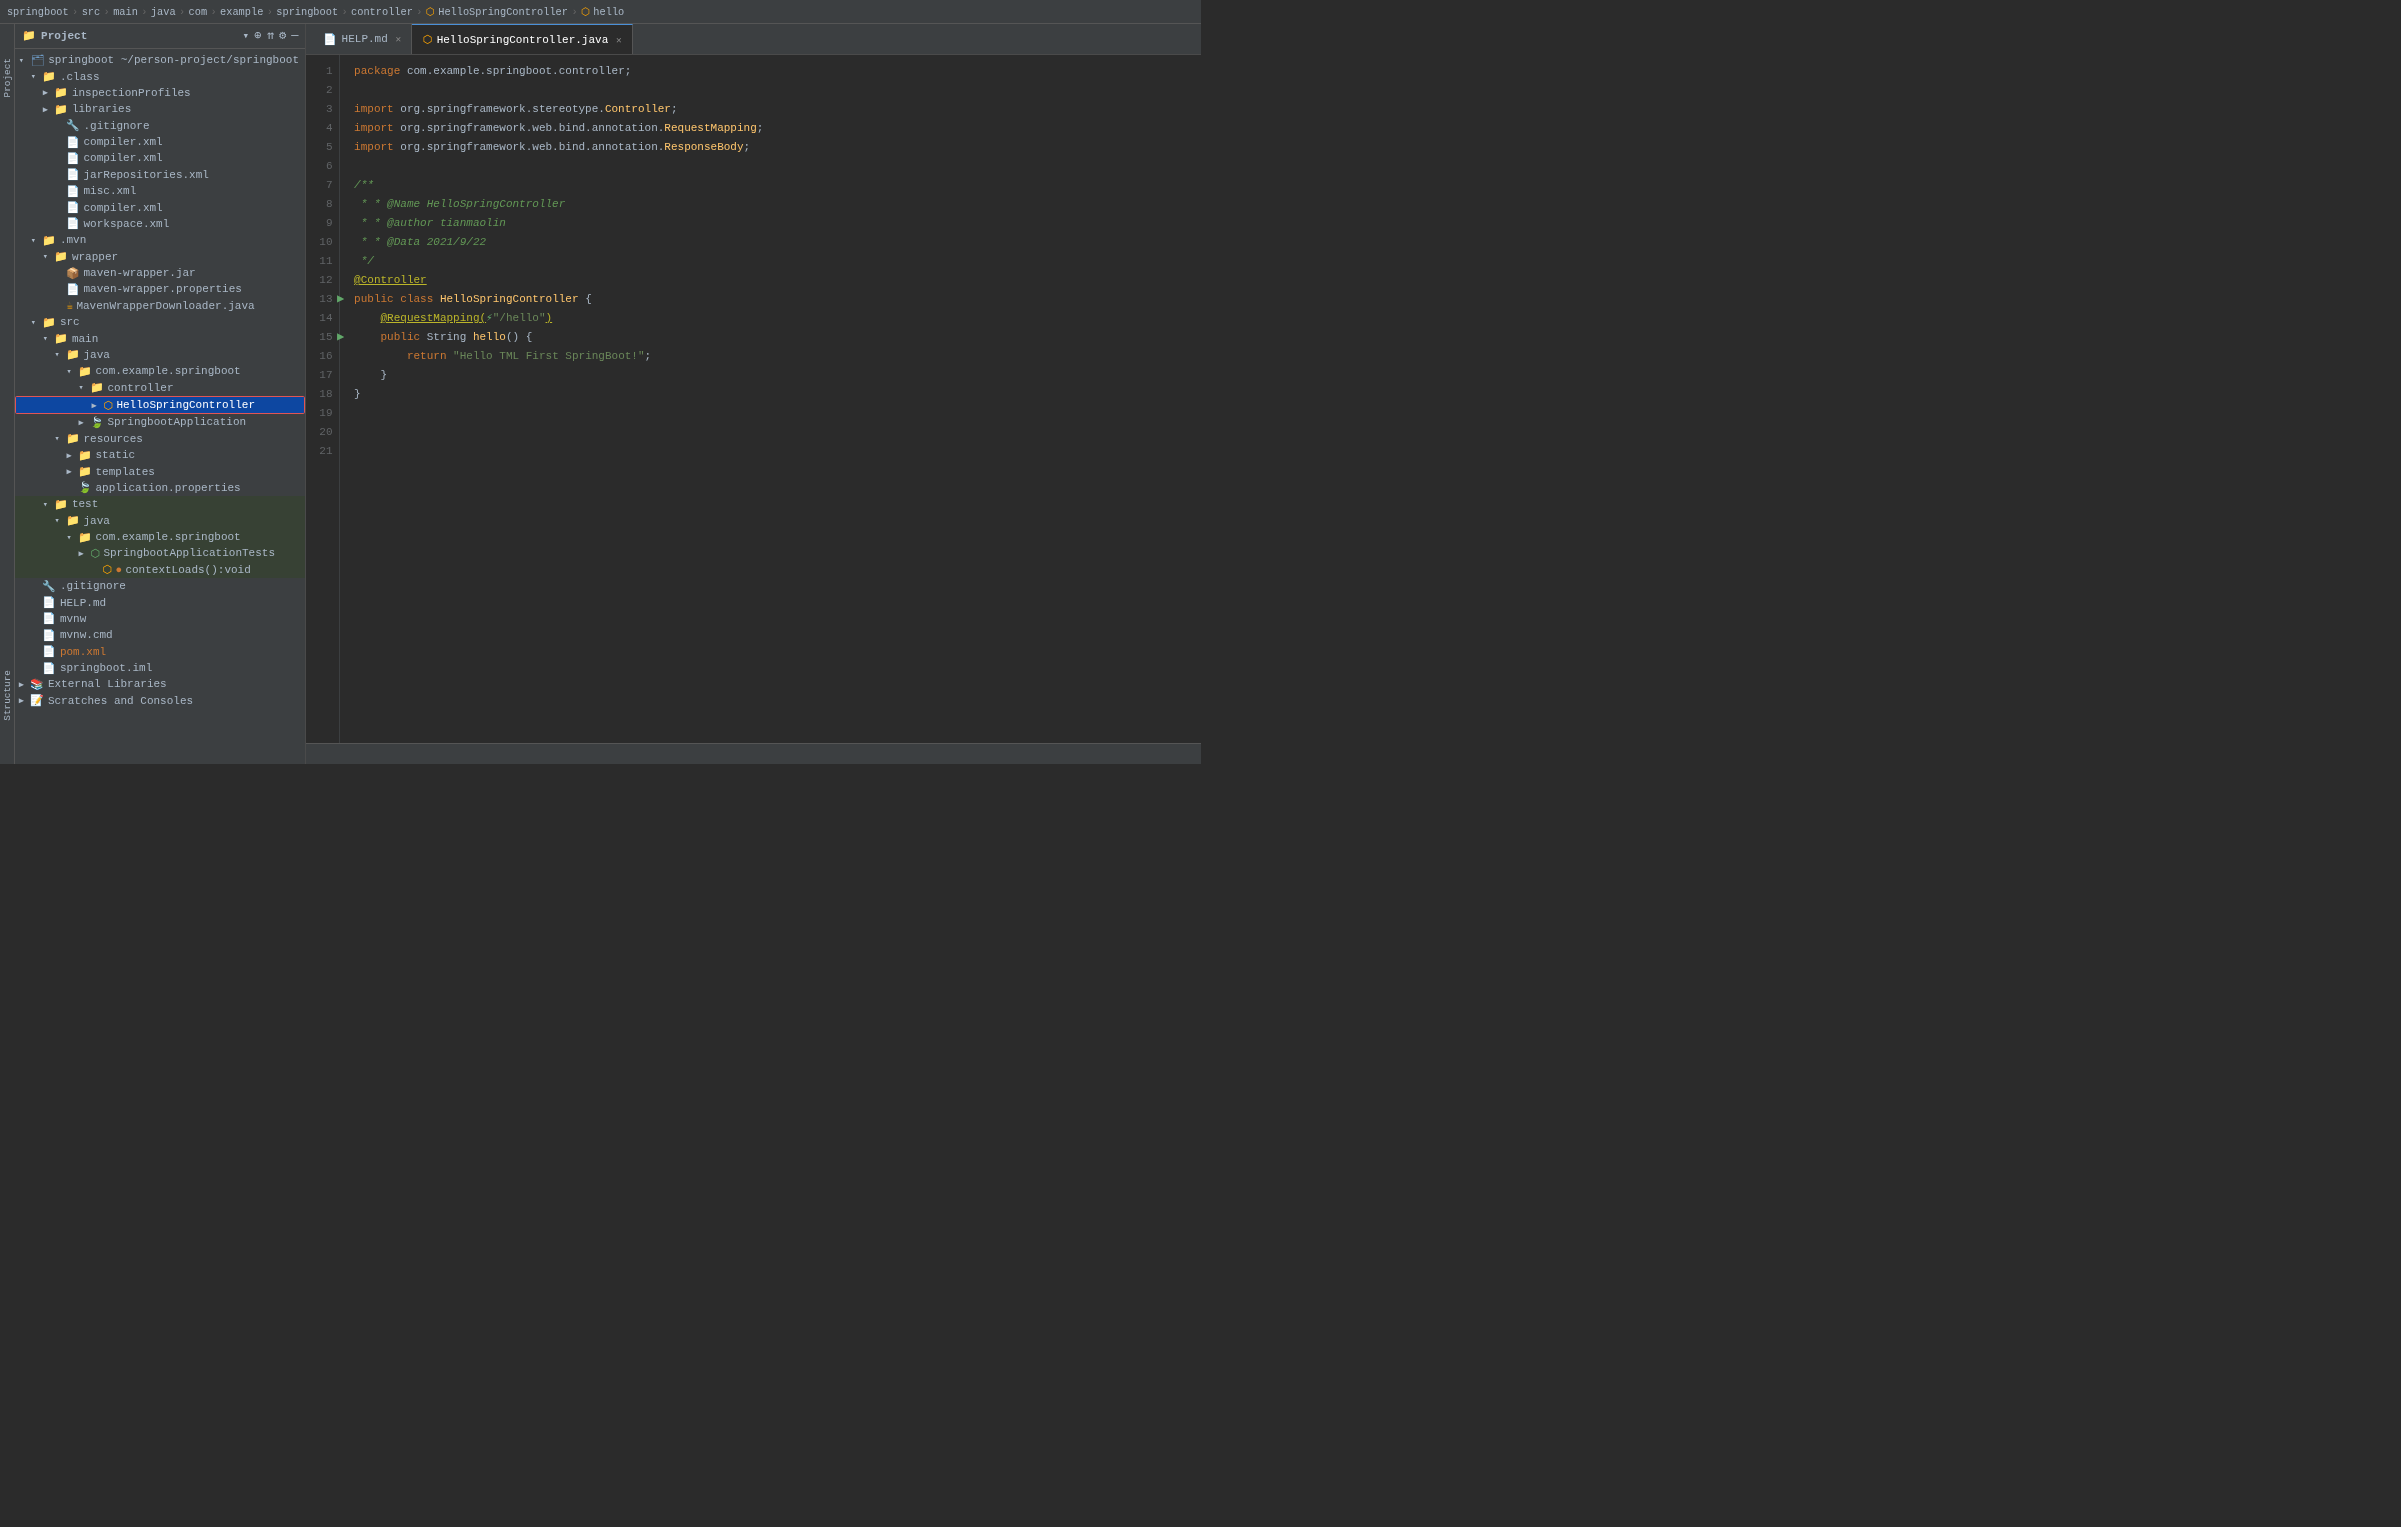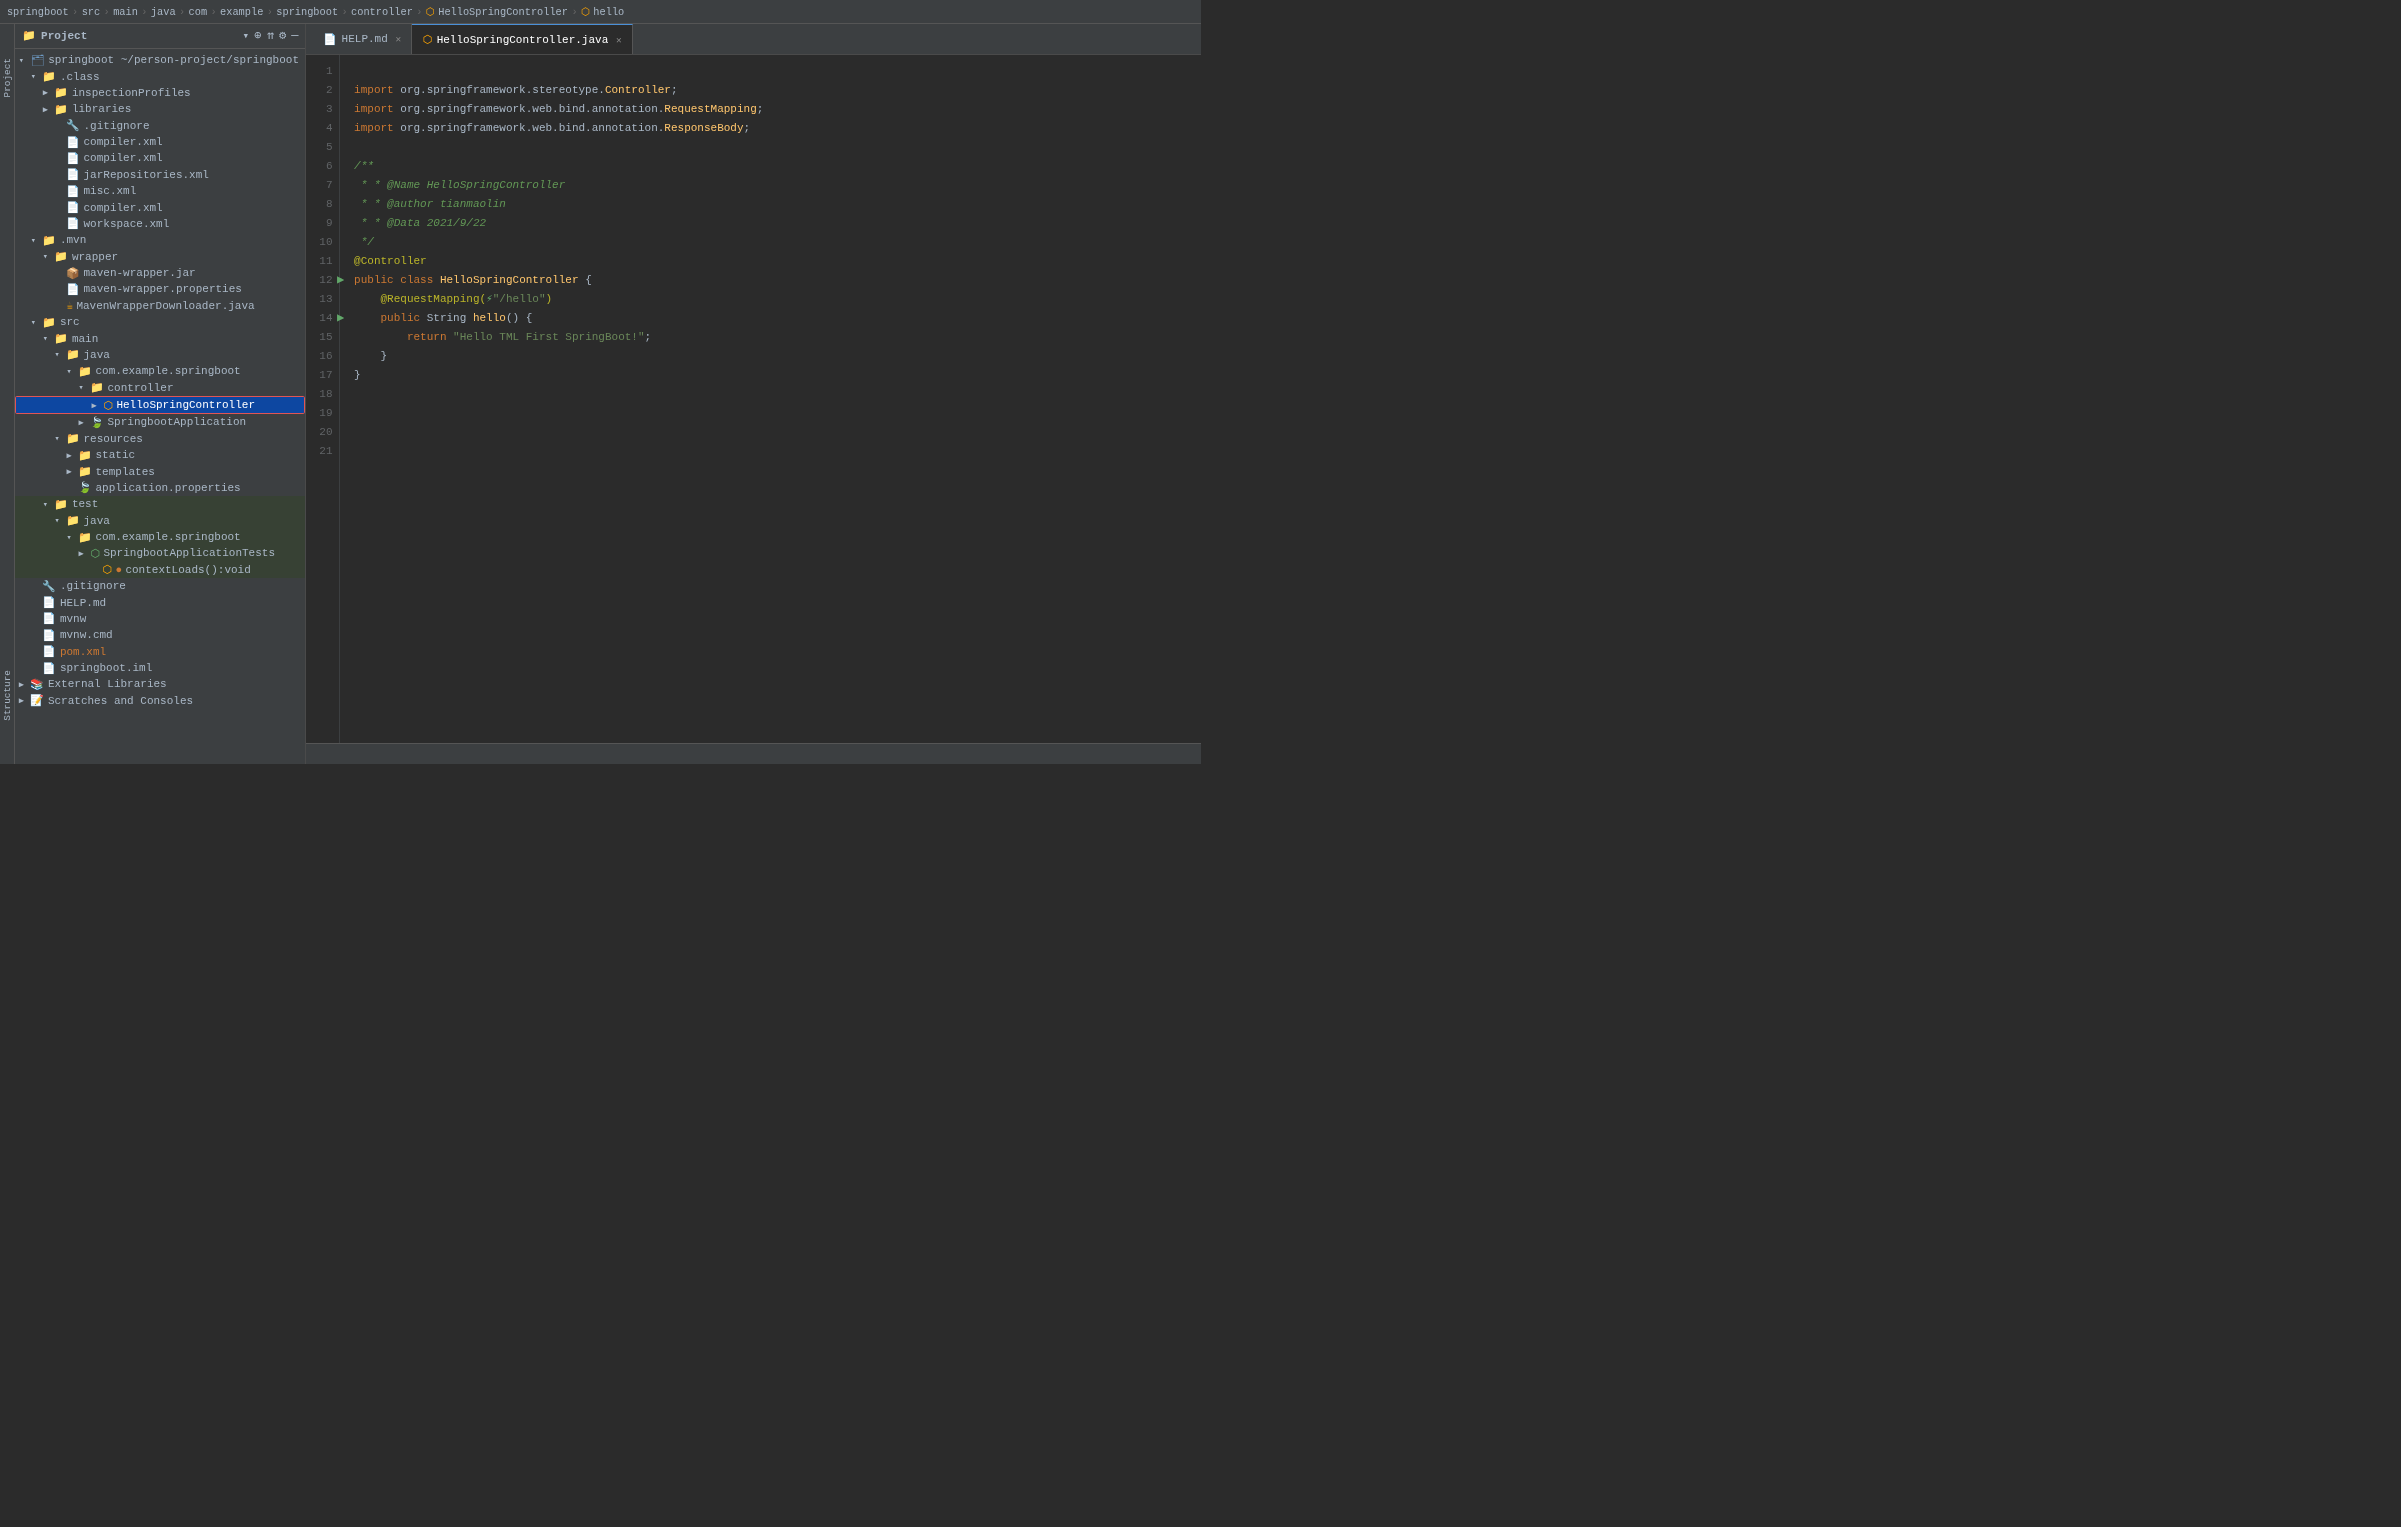--- a/index.html
+++ b/index.html
@@ -220,21 +220,21 @@
       display: flex;
       align-items: center;
       min-height: 19px;
       position: relative;
     }
 
     
     .kw { color: #cc7832; }
     .str { color: #6a8759; } 
     .cm { color: #629755; font-style: italic; } 
-    .ann { color: #bbb529; } 
+    .ann { color: #bbb529; text-decoration: underline; } 
     .cls { color: #ffc66d; } 
     .fn { color: #ffc66d; } 
     .plain { color: #a9b7c6; }
     .type { color: #a9b7c6; }
 
     
     .bottom-bar {
       height: 21.4px;
       background: #3c3f41;
       border-top: 0.9px solid #555;
@@ -573,20 +573,24 @@
           <div>15</div>
           <div>16</div>
           <div>17</div>
           <div>18</div>
           <div>19</div>
           <div>20</div>
           <div>21</div>
         </div>
         <div class="code-lines">
 
+          <div class="code-line">
+            <span class="kw">package</span>
+            <span class="plain">&nbsp;com.example.springboot.controller;</span>
+          </div>
 
           <div class="code-line">&nbsp;</div>
 
           <div class="code-line">
             <span class="kw">import</span>
             <span class="plain">&nbsp;org.springframework.stereotype.</span>
               <span class="cls">Controller</span>
               <span class="plain">;</span>
           </div>
 

